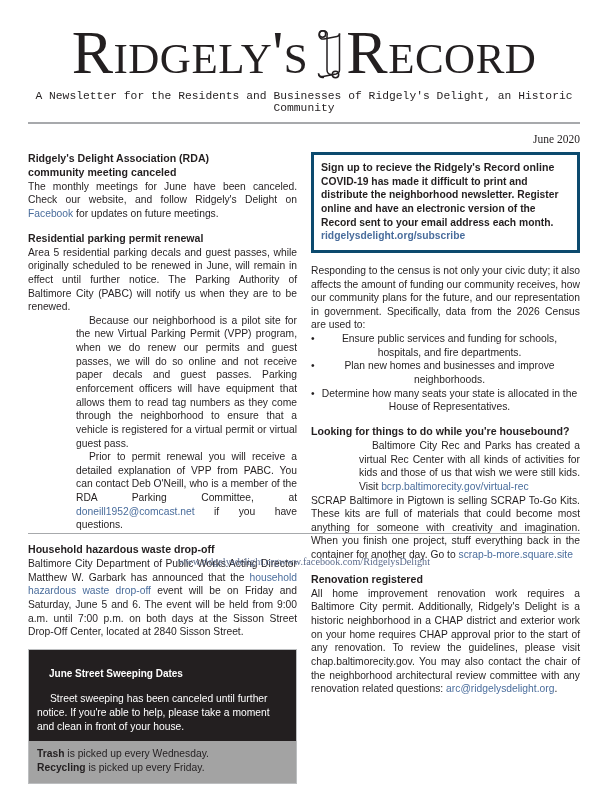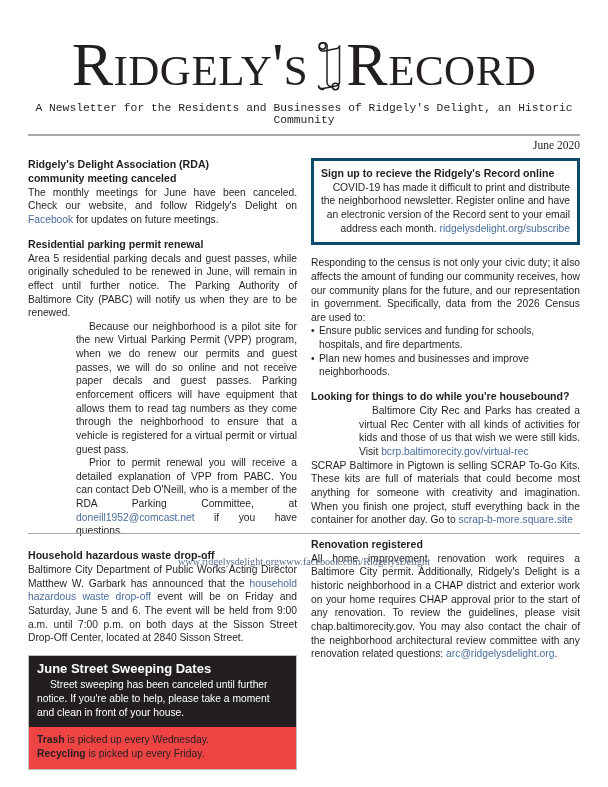--- a/index.html
+++ b/index.html
@@ -13,21 +13,21 @@
     overflow: hidden;
     font-family: "Liberation Sans", sans-serif;
     color: #231f20;
     position: relative;
   }
 
   .page {
     width: 608px;
     height: 600px;
     box-sizing: border-box;
-    padding: 12px 28px;
+    padding: 0 28px;
     position: relative;
   }
 
   
   .masthead {
     padding-top: 22px;
     text-align: center;
   }
   .masthead-title {
     font-family: "Liberation Serif", serif;
@@ -66,21 +66,21 @@
     height: 2px;
     background: #a7a9ac;
     margin-top: 8px;
   }
 
   .issue-date {
     font-family: "Liberation Serif", serif;
     font-size: 11.5px;
     text-align: right;
     color: #231f20;
-    margin-top: 3px;
+    margin-top: 9px;
   }
 
   
   .columns {
     display: flex;
     margin-top: 7px;
     align-items: flex-start;
   }
   .col-left  { width: 269px; flex: 0 0 269px; }
   .col-gap   { width: 14px;  flex: 0 0 14px; }
@@ -98,38 +98,38 @@
   p.body {
     font-size: 10.3px;
     line-height: 1.325;
     margin: 0;
     text-align: justify;
     text-justify: inter-word;
     color: #231f20;
     hyphens: manual;
   }
   p.body.indent { text-indent: 13px; margin-left: 48px; }
-  p.body.flush  { text-align: right; }
+  p.body.flush  { text-align: left; font-weight: bold; }
 
   a, .link {
     color: #4a6d9c;
     text-decoration: none;
   }
 
   ul.bullets {
     margin: 0;
     padding: 0;
     list-style: none;
   }
   ul.bullets li {
     font-size: 10.3px;
     line-height: 1.325;
     padding-left: 8px;
     position: relative;
-    text-align: left;
+    text-align: center;
   }
   ul.bullets li::before {
     content: "\2022";
     position: absolute;
     left: 0;
     top: 0;
   }
 
   
   .signup-box {
@@ -144,33 +144,33 @@
     border: 1px solid #bcbec0;
     box-sizing: border-box;
     margin-top: 10px;
   }
   .sweep-dark {
     background: #231f20;
     color: #ffffff;
     padding: 5px 8px 7px 8px;
   }
   .sweep-dark .sweep-title {
-    font-size: 13px;
+    font-size: 10px;
     font-weight: bold;
     line-height: 1.3;
-    margin: 0;
+    margin: 12px;
   }
   .sweep-dark .sweep-text {
     font-size: 10.3px;
     line-height: 1.36;
     margin: 0;
     text-indent: 13px;
   }
   .sweep-light {
-    background: #ef4444;
+    background: #a3a3a3;
     padding: 6px 8px 7px 8px;
   }
   .sweep-light p {
     font-size: 10.3px;
     line-height: 1.42;
     margin: 0;
   }
   .sweep-light b { font-weight: bold; }
 
   
@@ -269,20 +269,21 @@
         <p class="body flush"><span>COVID-19 has made it difficult to print and distribute the neighborhood newsletter. Register online and have an electronic version of the Record sent to your email address each month. </span><a class="link" href="#">ridgelysdelight.org/subscribe</a></p>
       </div>
 
       <div class="sec-head-spacer"></div>
 
       <div>
         <p class="body">Responding to the census is not only your civic duty; it also affects the amount of funding our community receives, how our community plans for the future, and our representation in government. Specifically, data from the 2026 Census are used to:</p>
         <ul class="bullets">
           <li>Ensure public services and funding for schools, hospitals, and fire departments.</li>
           <li>Plan new homes and businesses and improve neighborhoods.</li>
+          <li>Determine how many seats your state is allocated in the House of Representatives.</li>
         </ul>
       </div>
 
       <div class="sec-head-spacer"></div>
 
       <div>
         <h2 class="sec-head">Looking for things to do while you're housebound?</h2>
         <p class="body indent"><span>Baltimore City Rec and Parks has created a virtual Rec Center with all kinds of activities for kids and those of us that wish we were still kids. Visit </span><a class="link" href="#">bcrp.baltimorecity.gov/virtual-rec</a></p>
         <p class="body"><span>SCRAP Baltimore in Pigtown is selling SCRAP To-Go Kits. These kits are full of materials that could become most anything for someone with creativity and imagination. When you finish one project, stuff everything back in the container for another day. Go to </span><a class="link" href="#">scrap-b-more.square.site</a></p>
       </div>

